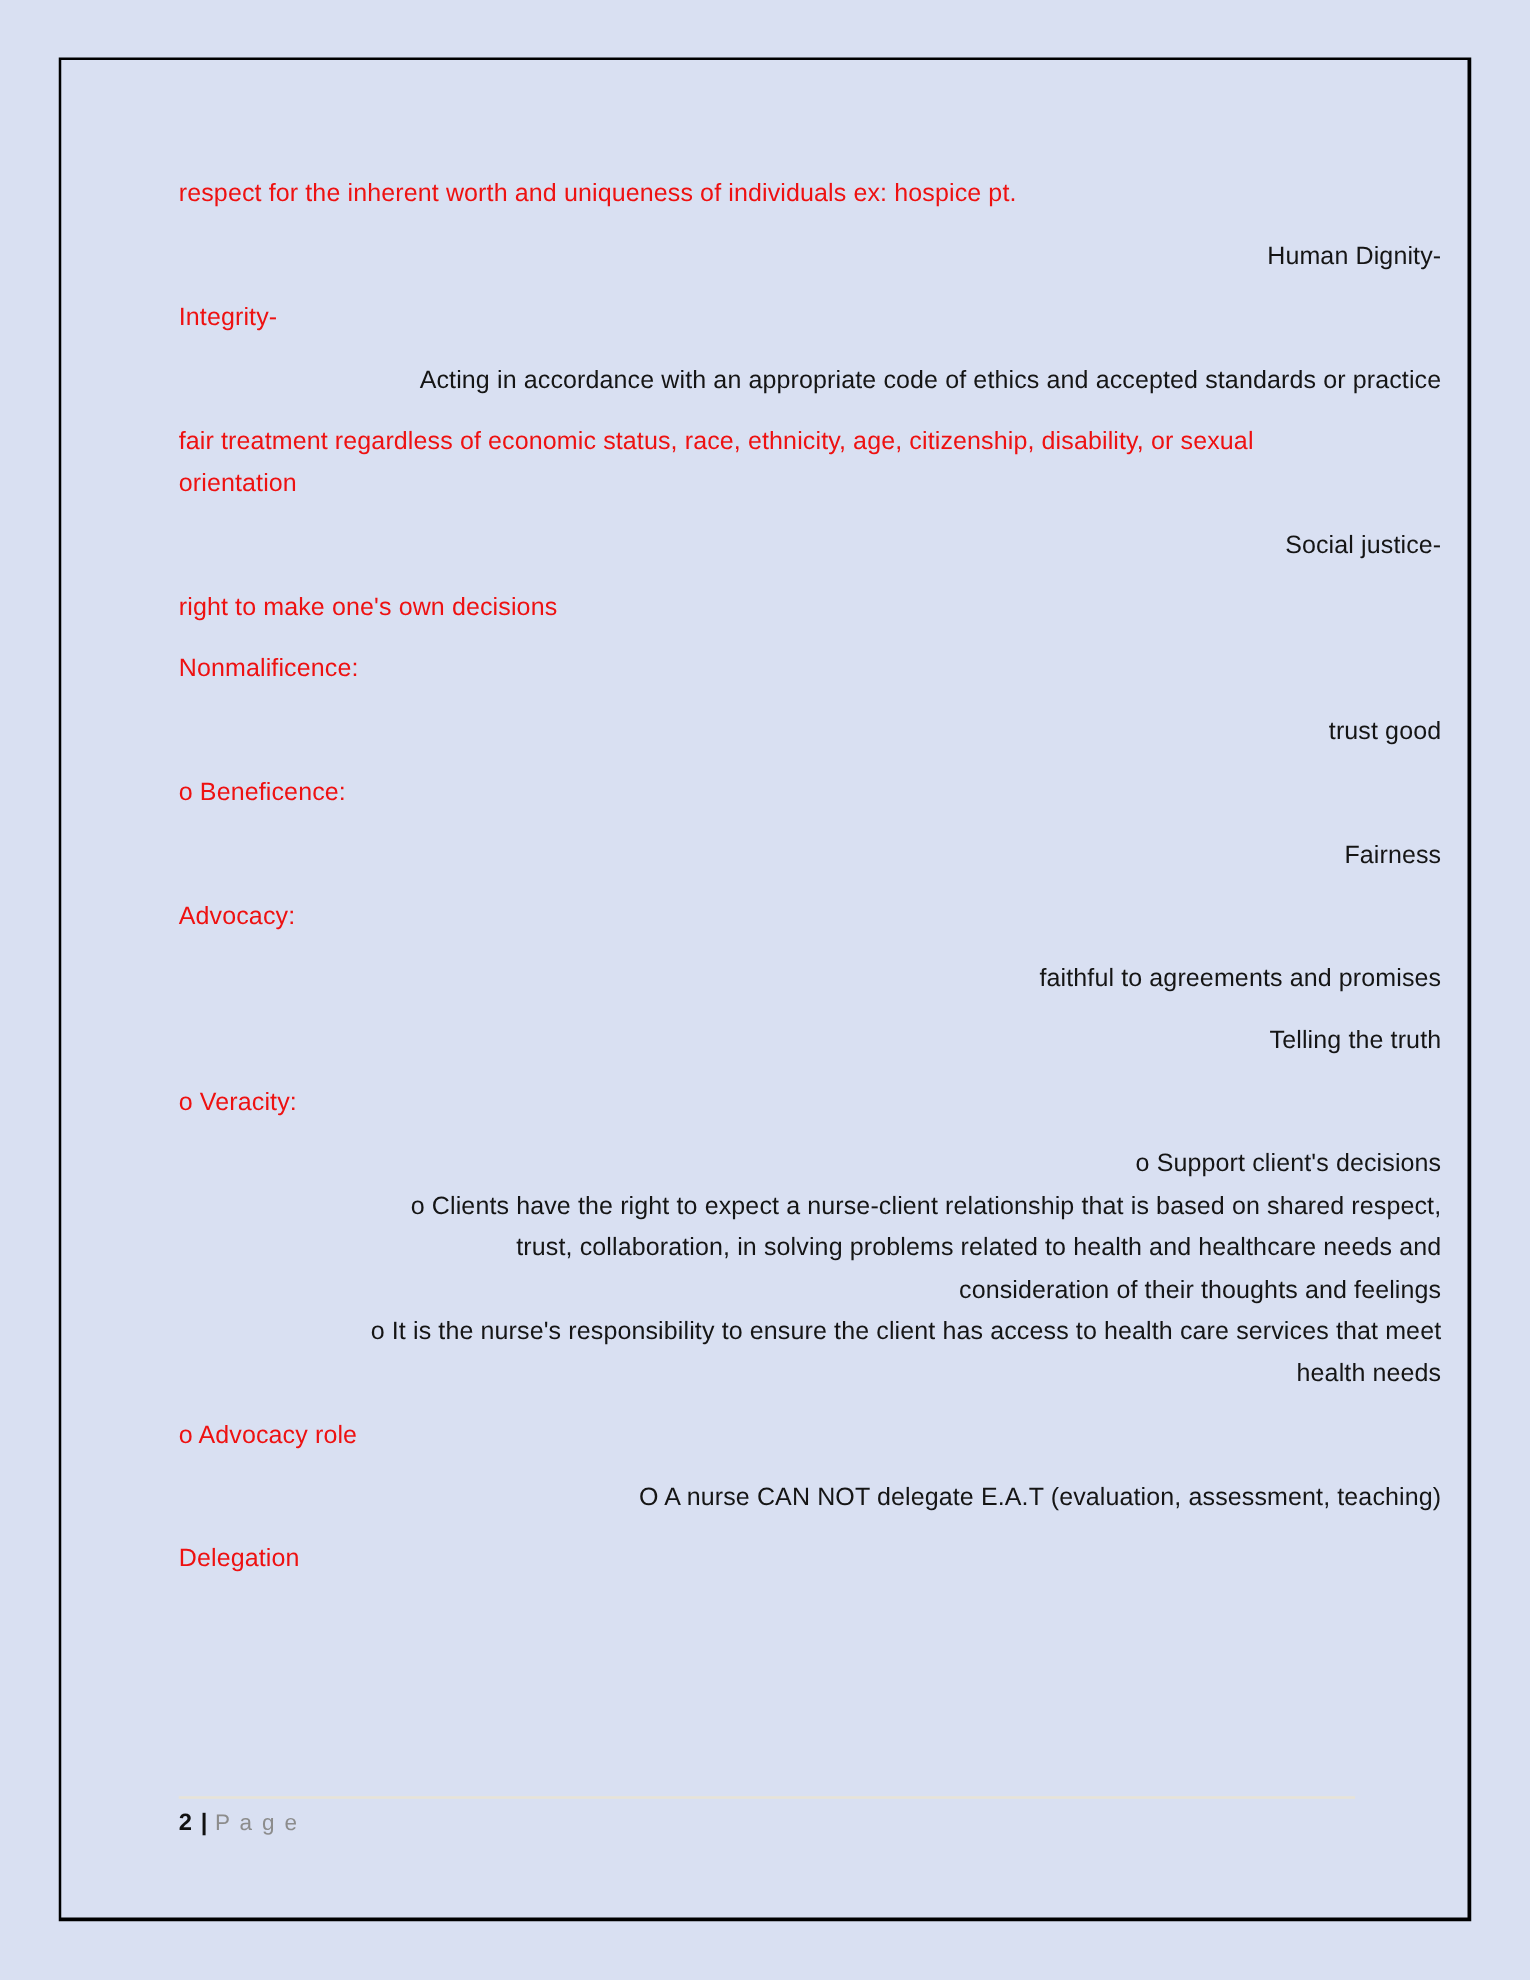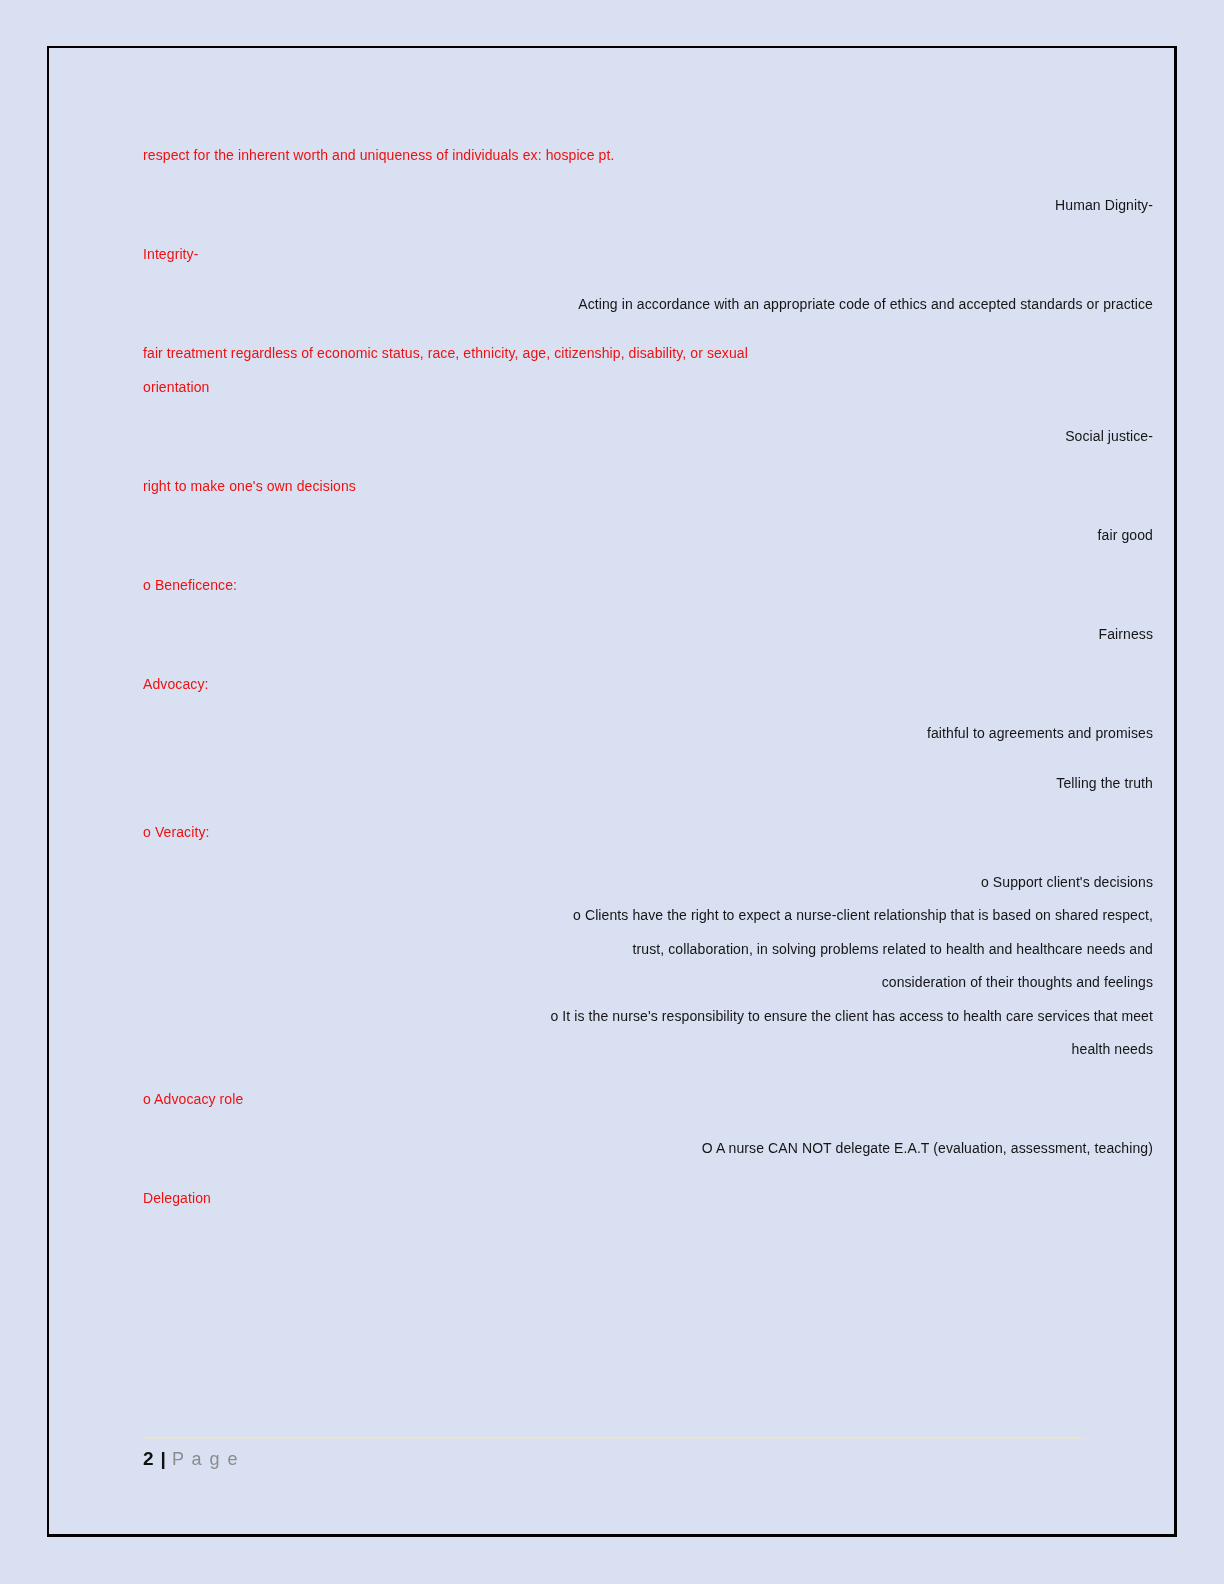--- a/index.html
+++ b/index.html
@@ -28,21 +28,21 @@
     border-width:2px 3px 3px 2px;
     background:transparent;
   }
   .doc-content{
     position:absolute;
     left:143px;top:139px;
     width:1010px;
   }
   .para{
     margin:0 0 16px 0;
-    font-size:14px;
+    font-size:20px;
     line-height:33.5px;
     letter-spacing:0.1px;
   }
   .para.black{color:var(--ink);text-align:right;}
   .para.red{color:var(--red);}
   .page-footer{
     position:absolute;
     left:143px;top:1437px;
     width:941px;
     border-top:2px solid var(--rule);
@@ -60,21 +60,22 @@
 <div class="page-border"></div>
 
 <div class="doc-content">
     <p class="para red"><span>respect for the inherent worth and uniqueness of individuals ex: hospice pt.</span></p>
     <p class="para black"><span>Human Dignity-</span></p>
     <p class="para red"><span>Integrity-</span></p>
     <p class="para black"><span>Acting in accordance with an appropriate code of ethics and accepted standards or practice</span></p>
     <p class="para red"><span>fair treatment regardless of economic status, race, ethnicity, age, citizenship, disability, or sexual</span><br><span>orientation</span></p>
     <p class="para black"><span>Social justice-</span></p>
     <p class="para red"><span>right to make one's own decisions</span></p>
-    <p class="para black"><span>fair good</span></p>
+    <p class="para red"><span>Nonmalificence:</span></p>
+    <p class="para black"><span>trust good</span></p>
     <p class="para red"><span>o Beneficence:</span></p>
     <p class="para black"><span>Fairness</span></p>
     <p class="para red"><span>Advocacy:</span></p>
     <p class="para black"><span>faithful to agreements and promises</span></p>
     <p class="para black"><span>Telling the truth</span></p>
     <p class="para red"><span>o Veracity:</span></p>
     <p class="para black"><span>o Support client's decisions</span><br><span>o Clients have the right to expect a nurse-client relationship that is based on shared respect,</span><br><span>trust, collaboration, in solving problems related to health and healthcare needs and</span><br><span>consideration of their thoughts and feelings</span><br><span>o It is the nurse's responsibility to ensure the client has access to health care services that meet</span><br><span>health needs</span></p>
     <p class="para red"><span>o Advocacy role</span></p>
     <p class="para black"><span>O A nurse CAN NOT delegate E.A.T (evaluation, assessment, teaching)</span></p>
     <p class="para red"><span>Delegation</span></p>

